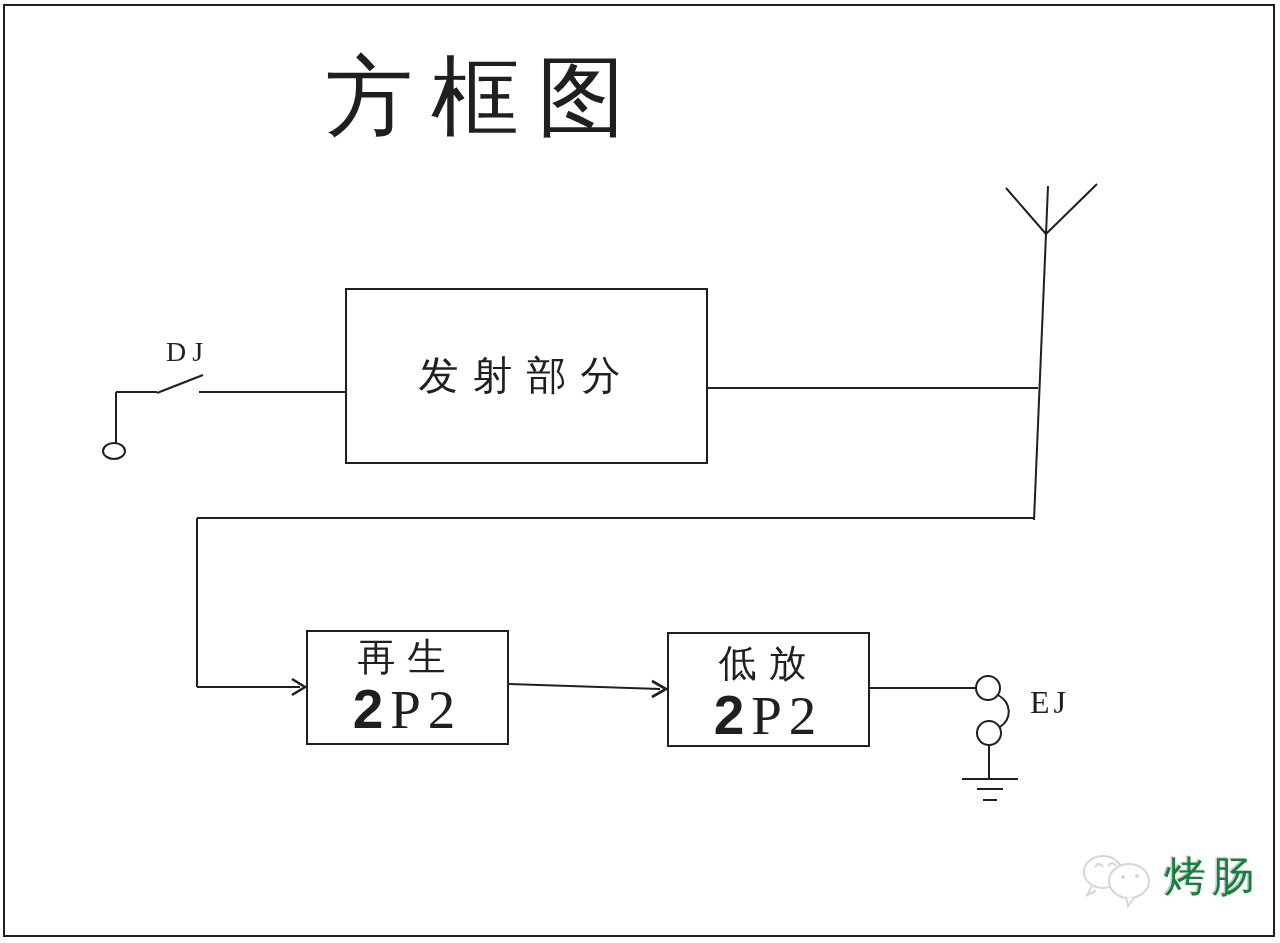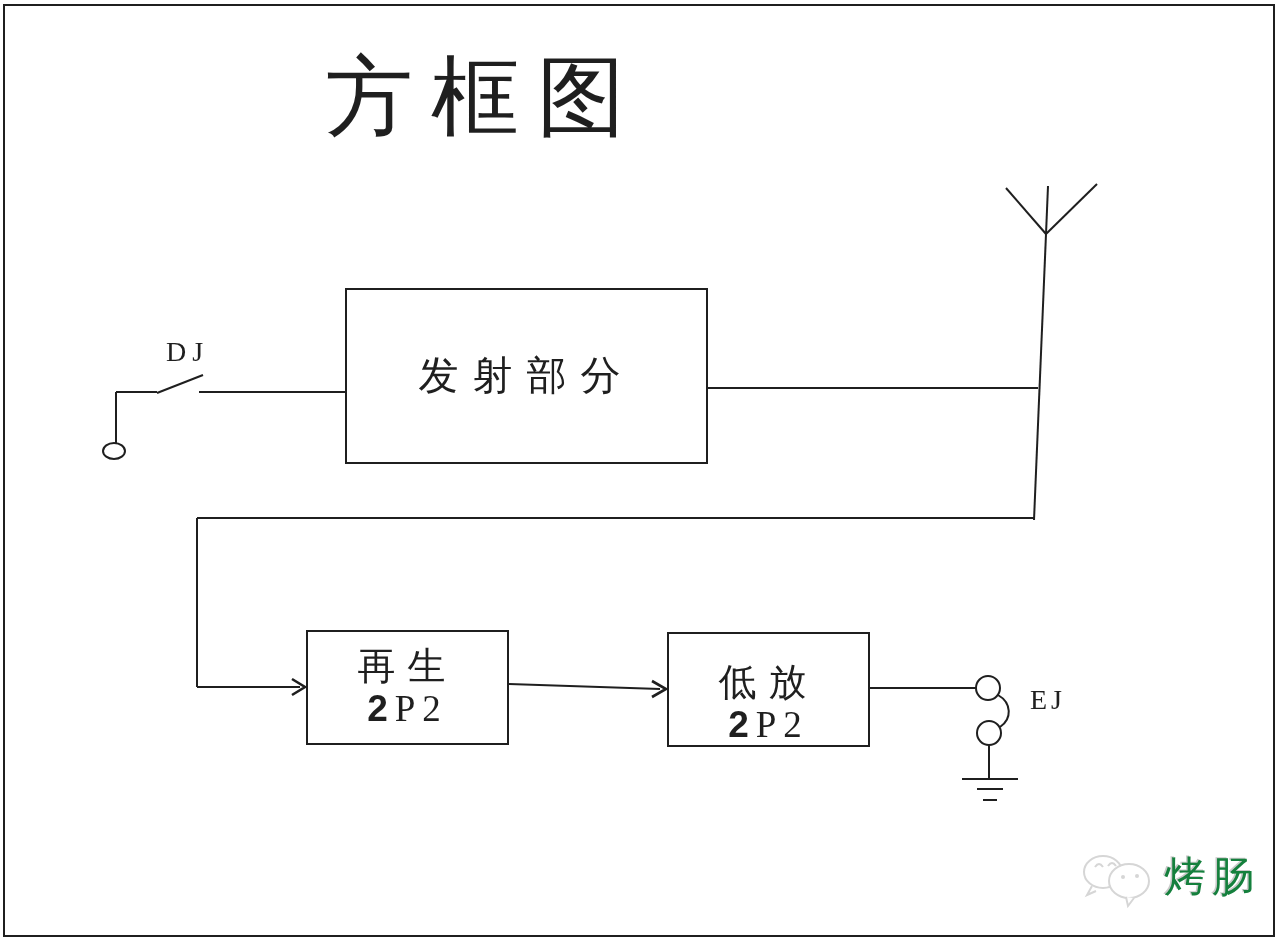--- a/index.html
+++ b/index.html
@@ -22,29 +22,29 @@
   .block{
     position:absolute;border:2px solid #1f1f1f;box-sizing:border-box;
     background:#ffffff;display:flex;flex-direction:column;
     align-items:center;justify-content:center;text-align:center;
   }
   .blk-tx{left:345px;top:288px;width:363px;height:176px;gap:8px;}
   .blk-regen{left:306px;top:630px;width:203px;height:115px;gap:2px;}
   .blk-low{left:667px;top:632px;width:203px;height:115px;gap:2px;justify-content:flex-end;}
   .blk-name{font-size:38px;letter-spacing:12px;white-space:nowrap;line-height:1.1;}
   .blk-tx .blk-name{font-size:40px;letter-spacing:14px;}
-  .blk-code{font-size:37px;letter-spacing:7px;white-space:nowrap;line-height:1.05;}
+  .blk-code{font-size:55px;letter-spacing:7px;white-space:nowrap;line-height:1.05;}
   .blk-tx .blk-code{font-size:48px;}
   .code-bold{
     font-family:"Liberation Sans","DejaVu Sans",sans-serif;
     font-weight:700;
   }
   .lbl{position:absolute;white-space:nowrap;}
   .lbl-dj{left:166px;top:336px;font-size:28px;letter-spacing:6px;}
-  .lbl-ej{left:1030px;top:684px;font-size:28px;letter-spacing:4px;}
+  .lbl-ej{left:1030px;top:684px;font-size:32px;letter-spacing:4px;}
   .watermark{
     position:absolute;left:1080px;top:845px;display:flex;align-items:center;gap:6px;
   }
   .wm-text{
     font-size:42px;letter-spacing:6px;color:#15803d;
     text-shadow:-1.5px -1.5px 0 #c9c9c9, 1px 1px 0 #ffffff;
     white-space:nowrap;
   }
 </style>
 </head>

